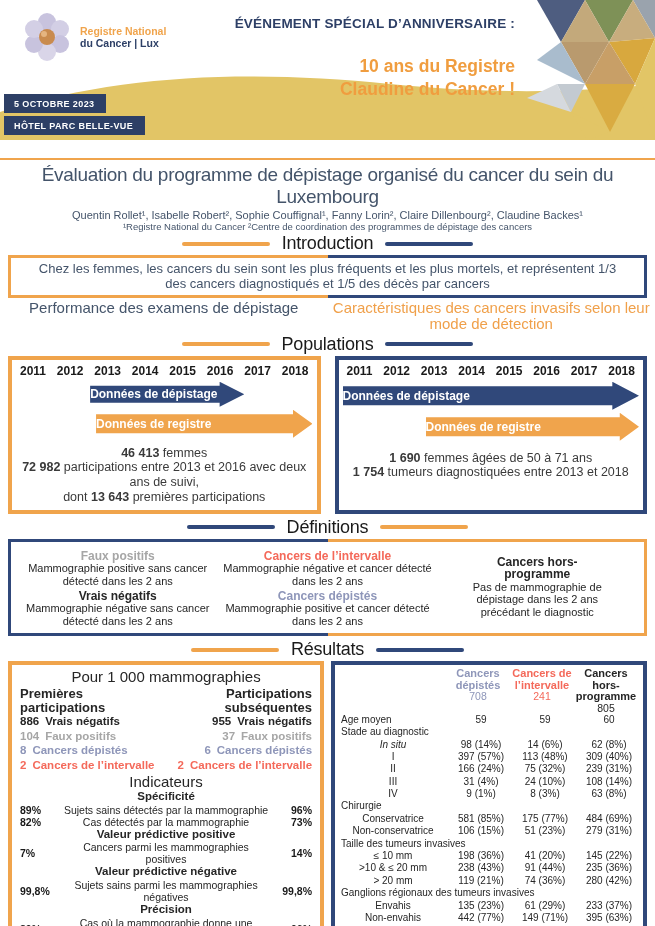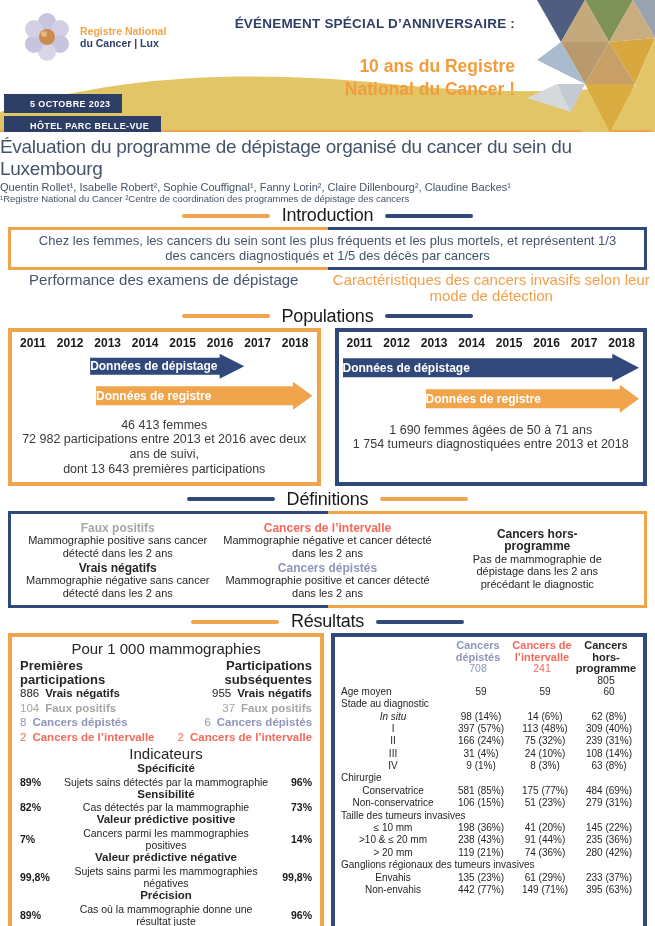--- a/index.html
+++ b/index.html
@@ -7,39 +7,39 @@
   body{height:926px;overflow:hidden;background:#fff;font-family:"Liberation Sans",sans-serif;color:#262626;position:relative}
   :root{
     --navy:#30487a; --navydark:#2d3f66; --orange:#f0a44c; --gold:#e2c566;
     --coral:#f4695a; --bluegray:#8e96b9; --gray:#a6a6a6; --titleblue:#44546a;
     --pink:#f06eae; --text:#3a3a3a;
   }
   .c-black{color:#262626}
   .c-gray{color:var(--gray)}
   .c-bluegray{color:var(--bluegray)}
   .c-coral{color:var(--coral)}
-  .b{font-weight:normal}
-
-  
-  .top-banner{position:relative;height:132px;background:#fff;overflow:hidden}
+  .b{font-weight:bold}
+
+  
+  .top-banner{position:relative;height:160px;background:#fff;overflow:hidden}
   .wave{position:absolute;left:0;top:0;width:655px;height:140px}
   .header-line{position:absolute;left:0;bottom:0;width:100%;height:2px;background:var(--orange)}
   .brand{position:absolute;left:20px;top:10px;display:flex;align-items:center;gap:6px}
   .brand-text{font-size:10.5px;font-weight:bold;line-height:1.15}
   .brand-l1{color:var(--orange)}
   .brand-l2{color:var(--navydark)}
   .event{position:absolute;left:195px;top:16px;width:320px;text-align:right}
   .event-title{color:var(--navydark);font-weight:bold;font-size:13.5px;letter-spacing:.2px}
   .event-sub{margin-top:24px;color:#f09d3f;font-weight:bold;font-size:17.5px;line-height:1.3}
   .badges{position:absolute;left:4px;top:94px;display:flex;flex-direction:column;gap:3px;align-items:flex-start}
-  .badge{background:var(--navydark);color:#fff;font-size:9px;font-weight:bold;letter-spacing:.4px;padding:5px 12px 4px 26px}
+  .badge{background:var(--navydark);color:#fff;font-size:9px;font-weight:bold;letter-spacing:.4px;padding:5px 12px 4px 10px}
   .collage{position:absolute;right:0;top:0;width:128px;height:140px}
 
   
-  .title-block{margin-top:4px}
+  .title-block{text-align:center;margin-top:4px}
   .poster-title{font-size:19px;color:var(--titleblue);letter-spacing:-.3px}
   .authors{font-size:11px;color:var(--titleblue);margin-top:1px}
   .affiliations{font-size:9.5px;color:var(--titleblue)}
 
   
   .sec-head{display:flex;align-items:center;justify-content:center;gap:12px;margin:1px 0}
   .sec-head .bar{height:4px;width:88px;border-radius:2px}
   .bar-o{background:var(--orange)}
   .bar-n{background:var(--navy)}
   .sec-head .t{font-size:18px;color:#1a1a1a;letter-spacing:-.2px}
@@ -127,21 +127,21 @@
     <div class="brand-text">
       <div class="brand-l1">Registre National</div>
       <div class="brand-l2">du Cancer | Lux</div>
     </div>
   </div>
 
   <div class="event">
     <div class="event-title">ÉVÉNEMENT SPÉCIAL D’ANNIVERSAIRE :</div>
     <div class="event-sub">
       <div>10 ans du Registre</div>
-      <div>National du Cancer !</div>
+      <div>Claudine du Cancer !</div>
     </div>
   </div>
 
   <div class="badges">
     <div class="badge">5 OCTOBRE 2023</div>
     <div class="badge">HÔTEL PARC BELLE-VUE</div>
   </div>
 
   <svg class="collage" viewBox="0 0 128 140">
     <polygon points="10,0 58,0 34,42" fill="#4e5d80"></polygon>
@@ -344,21 +344,20 @@
         <div>
           <div class="ind-name">Spécificité</div>
           <div class="ind-row">
             <span class="ind-val">89%</span>
             <span class="ind-desc">Sujets sains détectés par la mammographie</span>
             <span class="ind-val r">96%</span>
           </div>
         </div>
 
         <div>
-          <div class="ind-name">Sensibilité</div>
           <div class="ind-row">
             <span class="ind-val">82%</span>
             <span class="ind-desc">Cas détectés par la mammographie</span>
             <span class="ind-val r">73%</span>
           </div>
         </div>
 
         <div>
           <div class="ind-name">Valeur prédictive positive</div>
           <div class="ind-row">

